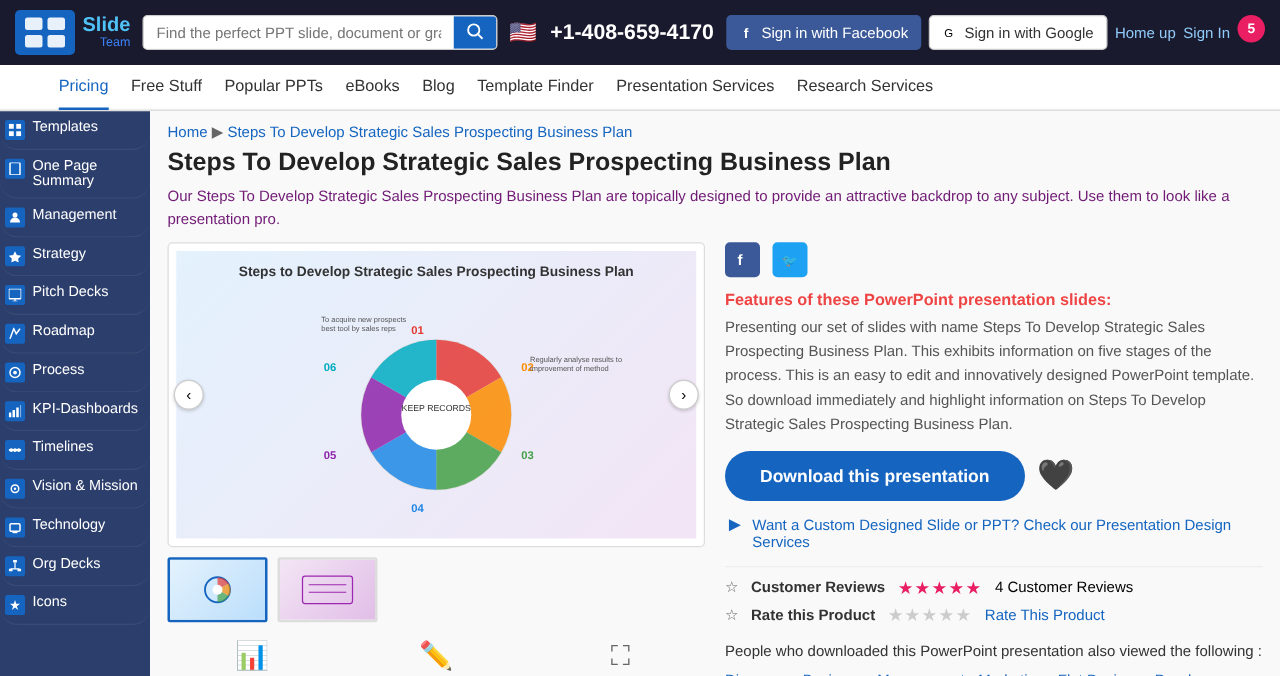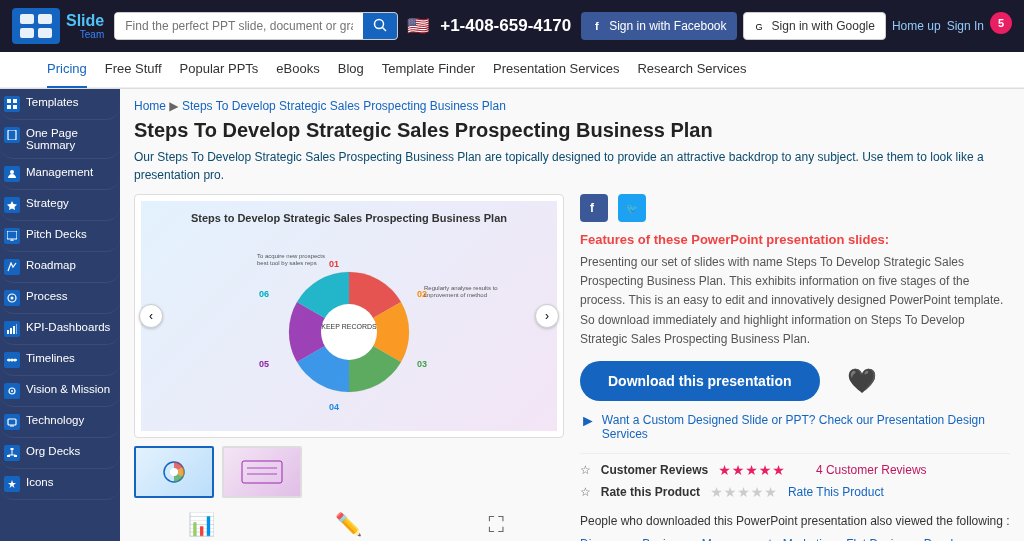--- a/index.html
+++ b/index.html
@@ -31,21 +31,21 @@
     
     .sidebar { width: 120px; min-width: 120px; background: #2c3e6b; overflow-y: auto; }
     .sidebar-item { display: flex; align-items: flex-start; gap: 6px; padding: 7px 4px; color: #fff; cursor: pointer; font-size: 11.5px; border-bottom: 1px solid rgba(255,255,255,0.07); border-radius: 14px; }
     .s-icon { width: 16px; height: 16px; background: #1565c0; border-radius: 2px; flex-shrink: 0; display: flex; align-items: center; justify-content: center; }
 
     
     .content { flex: 1; overflow-y: auto; padding: 10px 14px; background: #f9f9f9; }
     .breadcrumb { font-size: 12px; color: #666; margin-bottom: 6px; }
     .breadcrumb a { color: #1565c0; text-decoration: none; }
     .page-title { font-size: 20px; font-weight: bold; color: #222; margin-bottom: 6px; }
-    .page-desc { font-size: 12px; color: #0c4a6e; margin-bottom: 10px; line-height: 1.5; }
+    .page-desc { font-size: 12px; color: #701a75; margin-bottom: 10px; line-height: 1.5; }
 
     .product-area { display: flex; gap: 16px; }
     .left-col { flex: 1; max-width: 520px; }
     .right-col { flex: 1; }
 
     
     .slider-wrap { position: relative; background: #fff; border: 1px solid #ddd; border-radius: 4px; overflow: hidden; padding: 6px; }
     .slide-img { width: 100%; height: 230px; background: linear-gradient(135deg, #e3f2fd, #f3e5f5); display: flex; align-items: center; justify-content: center; position: relative; overflow: hidden; }
     .slide-content { text-align: center; }
     .slide-title { font-size: 11px; font-weight: bold; color: #333; margin-bottom: 8px; }
@@ -64,33 +64,33 @@
 
     
     .social-share { display: flex; gap: 10px; margin-bottom: 10px; }
     .social-icon { width: 28px; height: 28px; border-radius: 4px; display: flex; align-items: center; justify-content: center; color: #fff; font-size: 14px; cursor: pointer; }
     .fb-icon { background: #3b5998; }
     .tw-icon { background: #1da1f2; }
 
     .features-title { font-size: 13px; font-weight: bold; color: #ef4444; margin-bottom: 6px; }
     .features-desc { font-size: 12px; color: #555; line-height: 1.6; margin-bottom: 12px; }
 
-    .download-row { display: flex; align-items: center; gap: 28px; margin-bottom: 12px; }
+    .download-row { display: flex; align-items: center; gap: 10px; margin-bottom: 12px; }
     .download-btn { background: #1565c0; color: #fff; border: none; border-radius: 24px; padding: 12px 28px; font-size: 14px; font-weight: bold; cursor: pointer; }
     .heart-btn { background: none; border: none; font-size: 24px; cursor: pointer; color: #555; }
 
     .custom-link { display: flex; align-items: flex-start; gap: 6px; margin-bottom: 12px; font-size: 12px; }
     .bullet-blue { color: #1565c0; font-size: 16px; margin-top: -1px; }
     .custom-link a { color: #1565c0; text-decoration: none; }
 
     .reviews-row { display: flex; align-items: center; gap: 10px; margin-bottom: 6px; }
     .reviews-label { font-size: 12px; color: #333; font-weight: bold; }
     .stars-filled { color: #e91e63; font-size: 14px; letter-spacing: 1px; }
     .stars-empty { color: #ccc; font-size: 14px; letter-spacing: 1px; }
-    .review-count { color: #be185d; font-size: 12px; cursor: pointer; margin-left: 20px; }
+    .review-count { color: #000000; font-size: 12px; cursor: pointer; }
 
     .rate-row { display: flex; align-items: center; gap: 10px; margin-bottom: 12px; }
     .rate-label { font-size: 12px; color: #333; font-weight: bold; }
     .rate-product { color: #1565c0; font-size: 12px; cursor: pointer; }
 
     .also-viewed { font-size: 12px; color: #333; margin-bottom: 6px; line-height: 1.5; }
     .tag-link { color: #1565c0; font-size: 12px; cursor: pointer; }
 
     
     .sidebar::-webkit-scrollbar { width: 4px; }

